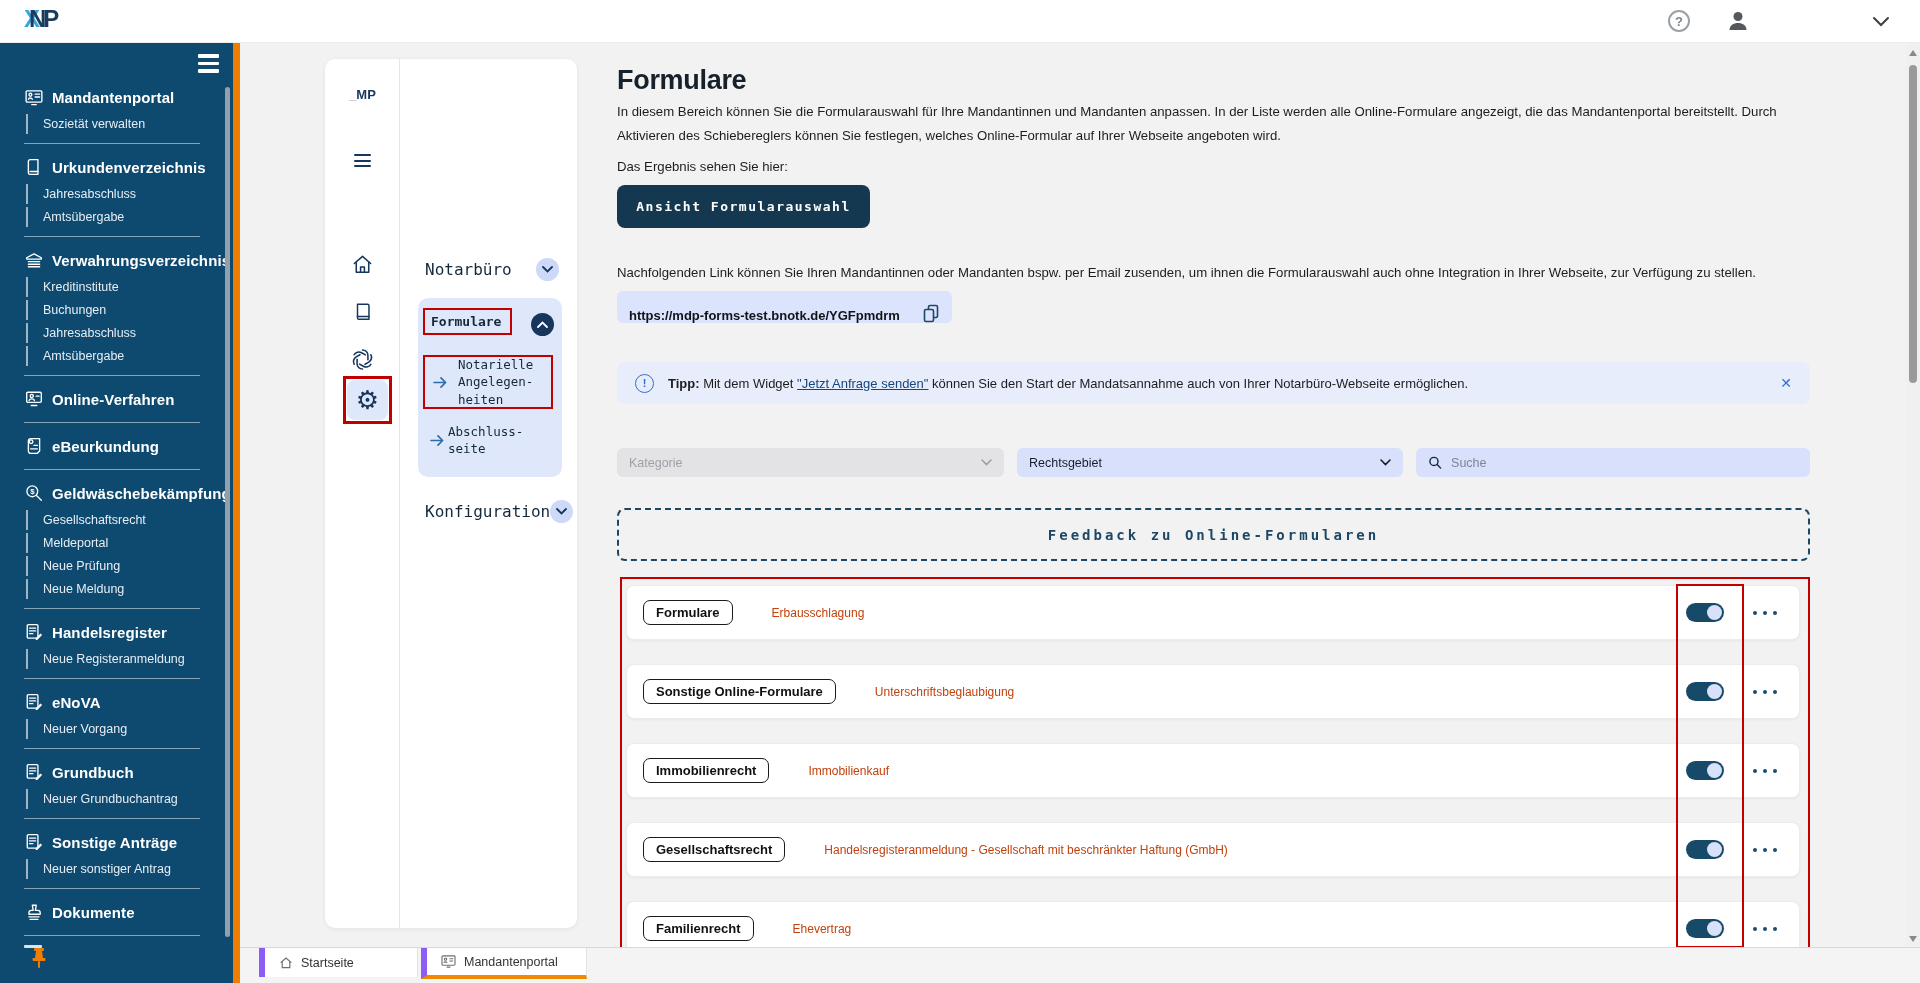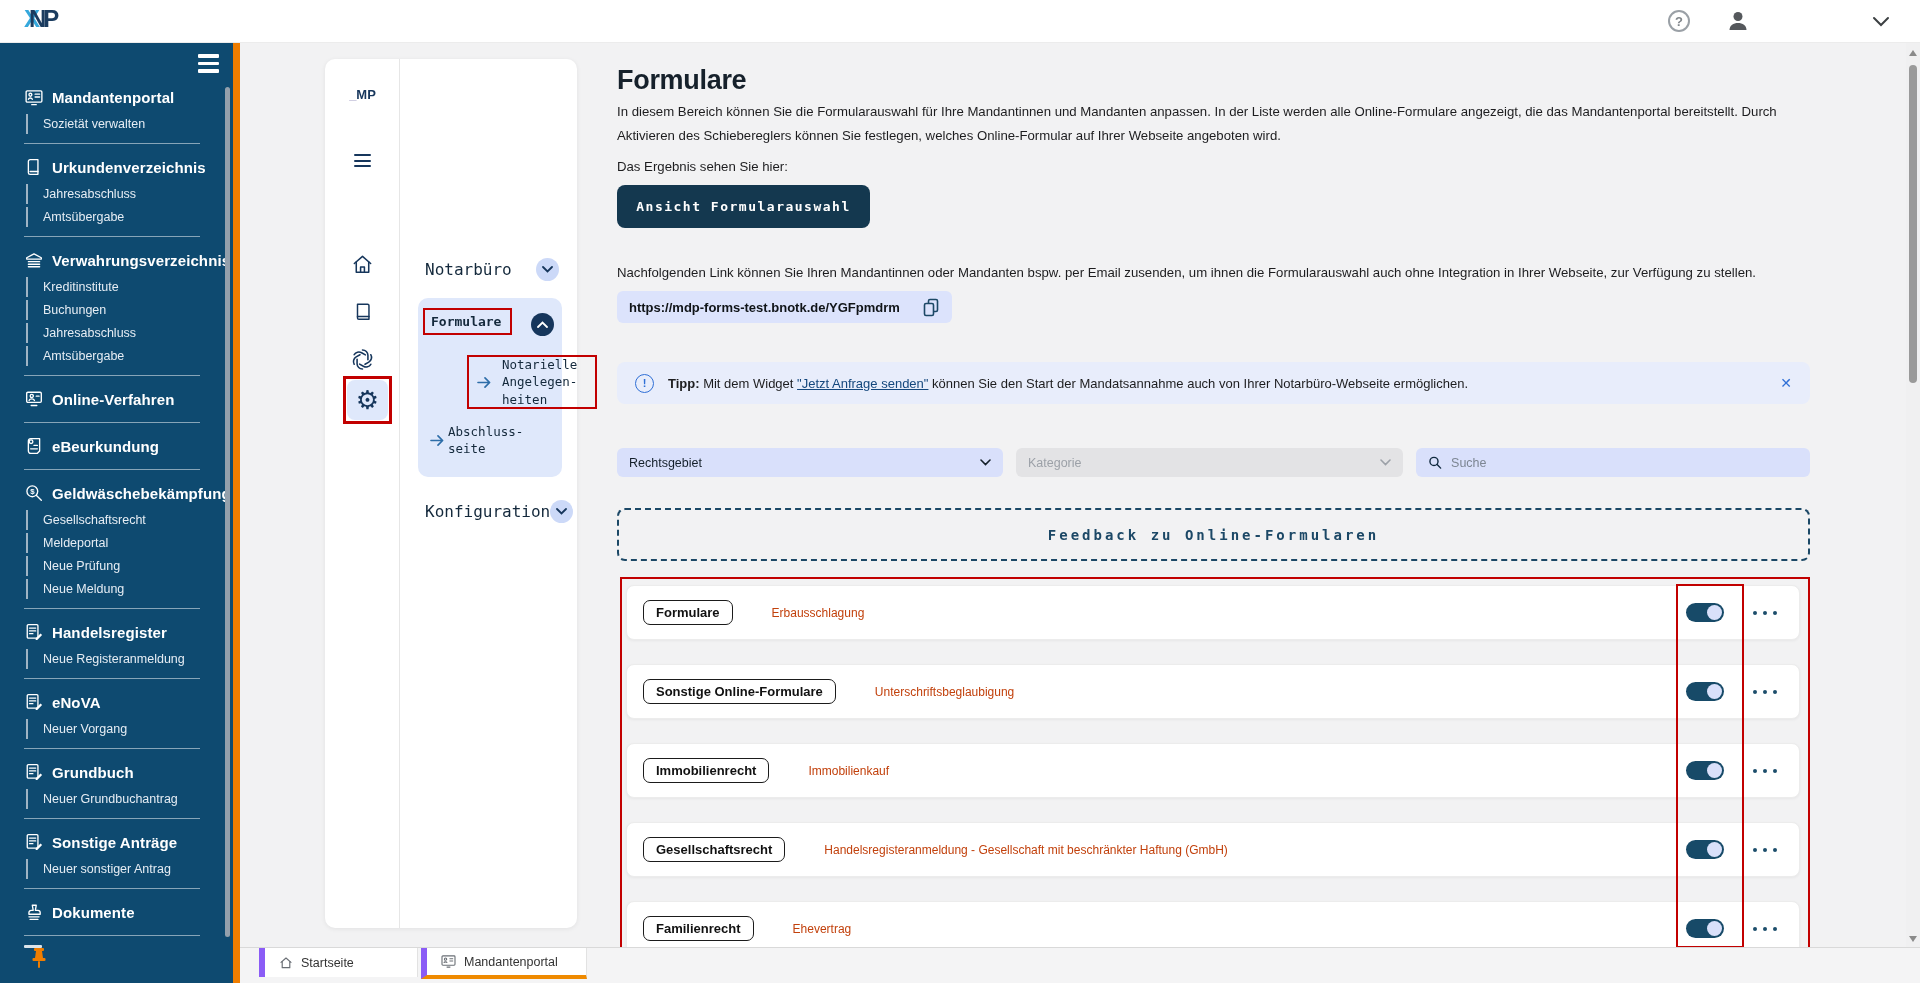--- a/index.html
+++ b/index.html
@@ -43,32 +43,32 @@
   .gear-glyph { font-family:"DejaVu Sans", sans-serif; font-size:26px; color:#16365c; line-height:1; }
 
   
   .subnav { position:absolute; left:75px; top:0; right:0; bottom:0; font-family:"DejaVu Sans Mono", monospace; color:#14293c; }
   .nav-row { position:absolute; left:25px; right:18px; display:flex; align-items:center; justify-content:space-between; font-size:16px; cursor:pointer; }
   .chip-ch { width:23px; height:23px; border-radius:50%; background:#ccd9f8; display:flex; align-items:center; justify-content:center; flex:0 0 auto; cursor:pointer; }
   .chip-ch.up { background:#16365c; }
   .bluepanel { position:absolute; left:18px; top:239px; width:144px; height:179px; background:#dfe8fb; border-radius:10px; }
   .formulare-red { position:absolute; left:5px; top:10px; border:2.5px solid #c20000; padding:4px 9px 4px 6px; font-size:13px; font-weight:600; background:transparent; cursor:pointer; }
   .bp-chev { position:absolute; right:8px; top:15px; }
-  .navitem1-red { position:absolute; left:5px; top:57px; width:130px; height:54px; border:2.5px solid #c20000; display:flex; align-items:center; gap:10px; padding-left:8px; cursor:pointer;margin-left:44px; }
+  .navitem1-red { position:absolute; left:5px; top:57px; width:130px; height:54px; border:2.5px solid #c20000; display:flex; align-items:center; gap:10px; padding-left:8px; cursor:pointer; }
   .navitem2 { position:absolute; left:12px; top:125px; display:flex; align-items:center; gap:3px; cursor:pointer; }
   .navitem-txt { font-size:12.5px; line-height:1.38; white-space:pre-line; }
 
   
   .main { position:absolute; left:617px; top:43px; width:1193px; height:940px; }
   .m-title { position:absolute; top:22px; left:0; font-size:27px; font-weight:bold; color:#16212b; letter-spacing:-0.3px; }
   .m-intro { position:absolute; top:57px; left:0; width:1193px; font-size:13.2px; line-height:1.78; color:#1d1d1f; }
   .m-result { position:absolute; top:116px; left:0; font-size:13.2px; color:#1d1d1f; }
   .m-btn { position:absolute; top:142px; left:0; width:253px; height:43px; background:#14384f; color:#fff; border:none; border-radius:8px; font-family:"DejaVu Sans Mono", monospace; font-size:13px; font-weight:bold; letter-spacing:1.5px; display:flex; align-items:center; justify-content:center; cursor:pointer; }
   .m-linkintro { position:absolute; top:222px; left:0; width:1193px; font-size:13.2px; color:#1d1d1f; }
-  .m-chip { position:absolute; top:248px; left:0; height:32px; background:#dce3fc; border-radius:6px; display:inline-flex; align-items:center; gap:22px; padding:0 12px; font-size:13px; font-weight:bold; color:#101418; }
+  .m-chip { position:absolute; top:248px; left:0; height:32px; background:#dce3fc; border-radius:6px; display:inline-flex; align-items:flex-end; gap:22px; padding:0 12px; font-size:13px; font-weight:bold; color:#101418; }
   .m-chip svg { cursor:pointer; }
   .m-tip { position:absolute; top:319px; left:0; width:1193px; height:42px; background:#e8edfb; border-radius:8px; display:flex; align-items:center; gap:14px; padding:0 18px; font-size:13px; color:#1d1d1f; }
   .tip-i { width:19px; height:19px; border:1.8px solid #2f6fd6; border-radius:50%; color:#2f6fd6; font-size:11px; font-weight:bold; display:flex; align-items:center; justify-content:center; flex:0 0 auto; }
   .tip-link { color:#14477d; text-decoration:underline; cursor:pointer; }
   .tip-x { margin-left:auto; color:#2f6fd6; font-size:14px; cursor:pointer; }
   .m-filters { position:absolute; top:405px; left:0; width:1193px; display:flex; gap:13px; }
   .f-dd { height:29px; border-radius:6px; display:flex; align-items:center; justify-content:space-between; padding:0 12px; font-size:12.5px; cursor:pointer; }
   .f-dd.active { background:#d9e0fb; color:#15202b; width:386px; }
   .f-dd.disabled { background:#e3e3e5; color:#9ca1a8; width:387px; cursor:default; }
   .f-search { width:394px; height:29px; border-radius:6px; background:#d9e0fb; display:flex; align-items:center; gap:9px; padding:0 12px; }
@@ -368,29 +368,29 @@
         </svg>
     </div>
 
     <div class="m-tip">
       <span class="tip-i">!</span>
       <span><b>Tipp:</b><span> Mit dem Widget </span><a class="tip-link">"Jetzt Anfrage senden"</a><span> können Sie den Start der Mandatsannahme auch von Ihrer Notarbüro-Webseite ermöglichen.</span></span>
       <span class="tip-x">✕</span>
     </div>
 
     <div class="m-filters">
+      <div class="f-dd disabled">
+        <span>Kategorie</span>
+        <svg width="11" height="7" viewBox="0 0 11 7" fill="none" stroke="#9ca1a8" stroke-width="1.6" stroke-linecap="round">
+            <path d="M1 1l4.5 4.5L10 1"></path>
+          </svg>
+      </div>
       <div class="f-dd active">
         <span>Rechtsgebiet</span>
         <svg width="11" height="7" viewBox="0 0 11 7" fill="none" stroke="#15202b" stroke-width="1.6" stroke-linecap="round">
-            <path d="M1 1l4.5 4.5L10 1"></path>
-          </svg>
-      </div>
-      <div class="f-dd disabled">
-        <span>Kategorie</span>
-        <svg width="11" height="7" viewBox="0 0 11 7" fill="none" stroke="#9ca1a8" stroke-width="1.6" stroke-linecap="round">
             <path d="M1 1l4.5 4.5L10 1"></path>
           </svg>
       </div>
       <div class="f-search">
         <svg width="15" height="15" viewBox="0 0 16 16" fill="none" stroke="#10293f" stroke-width="1.6" stroke-linecap="round">
             <circle cx="6.8" cy="6.8" r="4.6"></circle>
             <path d="M10.4 10.4l4 4"></path>
           </svg>
         <input type="text" placeholder="Suche" style="">
       </div>

